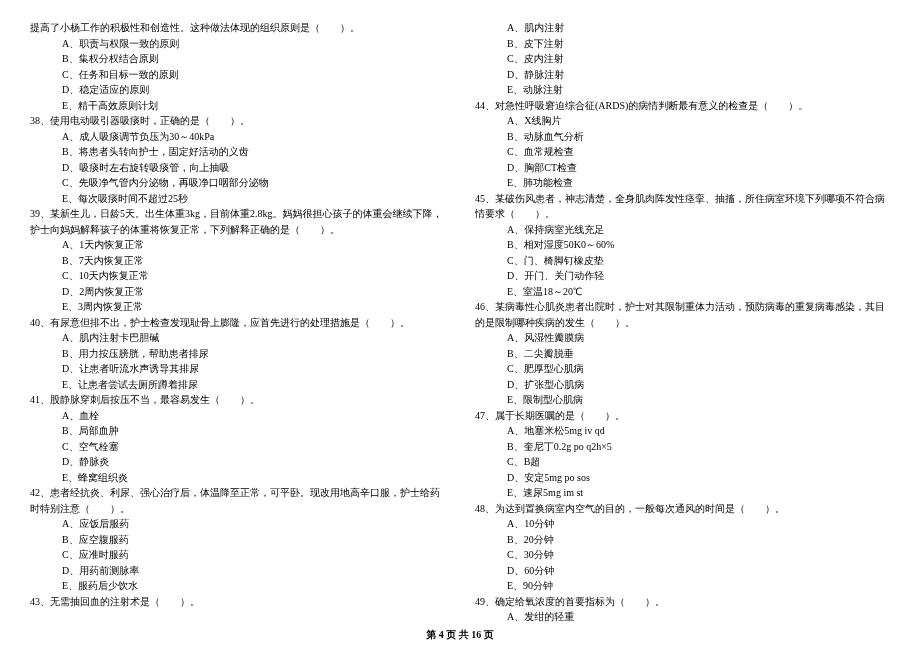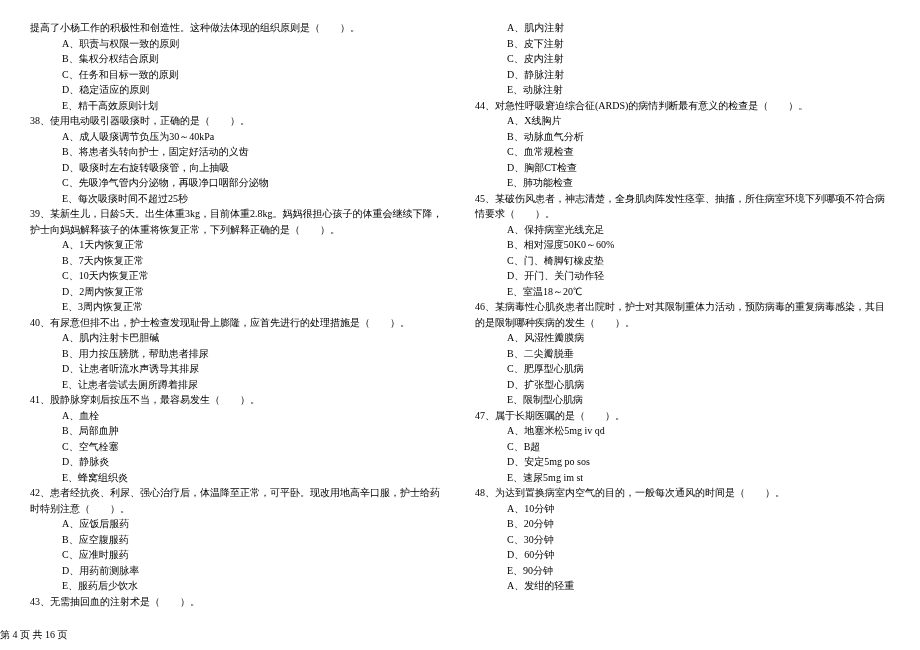--- a/index.html
+++ b/index.html
@@ -31,21 +31,23 @@
       overflow: visible;
     }
     .indent-1 {
       padding-left: 32px;
     }
     .footer {
       position: absolute;
       bottom: 8px;
       left: 0;
       right: 0;
+      text-align: center;
       font-size: 10px;
+      font-weight: bold;
     }
   </style>
 </head>
 <body>
 
 <div class="content">
   <div class="column" id="left-col">
       <div class="line">提高了小杨工作的积极性和创造性。这种做法体现的组织原则是（　　）。</div>
       <div class="line indent-1">A、职责与权限一致的原则</div>
       <div class="line indent-1">B、集权分权结合原则</div>
@@ -106,26 +108,28 @@
       <div class="line indent-1">E、室温18～20℃</div>
       <div class="line">46、某病毒性心肌炎患者出院时，护士对其限制重体力活动，预防病毒的重复病毒感染，其目</div>
       <div class="line">的是限制哪种疾病的发生（　　）。</div>
       <div class="line indent-1">A、风湿性瓣膜病</div>
       <div class="line indent-1">B、二尖瓣脱垂</div>
       <div class="line indent-1">C、肥厚型心肌病</div>
       <div class="line indent-1">D、扩张型心肌病</div>
       <div class="line indent-1">E、限制型心肌病</div>
       <div class="line">47、属于长期医嘱的是（　　）。</div>
       <div class="line indent-1">A、地塞米松5mg iv qd</div>
+      <div class="line indent-1">B、奎尼丁0.2g po q2h×5</div>
       <div class="line indent-1">C、B超</div>
       <div class="line indent-1">D、安定5mg po sos</div>
       <div class="line indent-1">E、速尿5mg im st</div>
       <div class="line">48、为达到置换病室内空气的目的，一般每次通风的时间是（　　）。</div>
       <div class="line indent-1">A、10分钟</div>
       <div class="line indent-1">B、20分钟</div>
       <div class="line indent-1">C、30分钟</div>
       <div class="line indent-1">D、60分钟</div>
       <div class="line indent-1">E、90分钟</div>
+      <div class="line">49、确定给氧浓度的首要指标为（　　）。</div>
       <div class="line indent-1">A、发绀的轻重</div>
     </div>
 </div>
 
 <div class="footer">第 4 页 共 16 页</div>
 
 </body></html>

